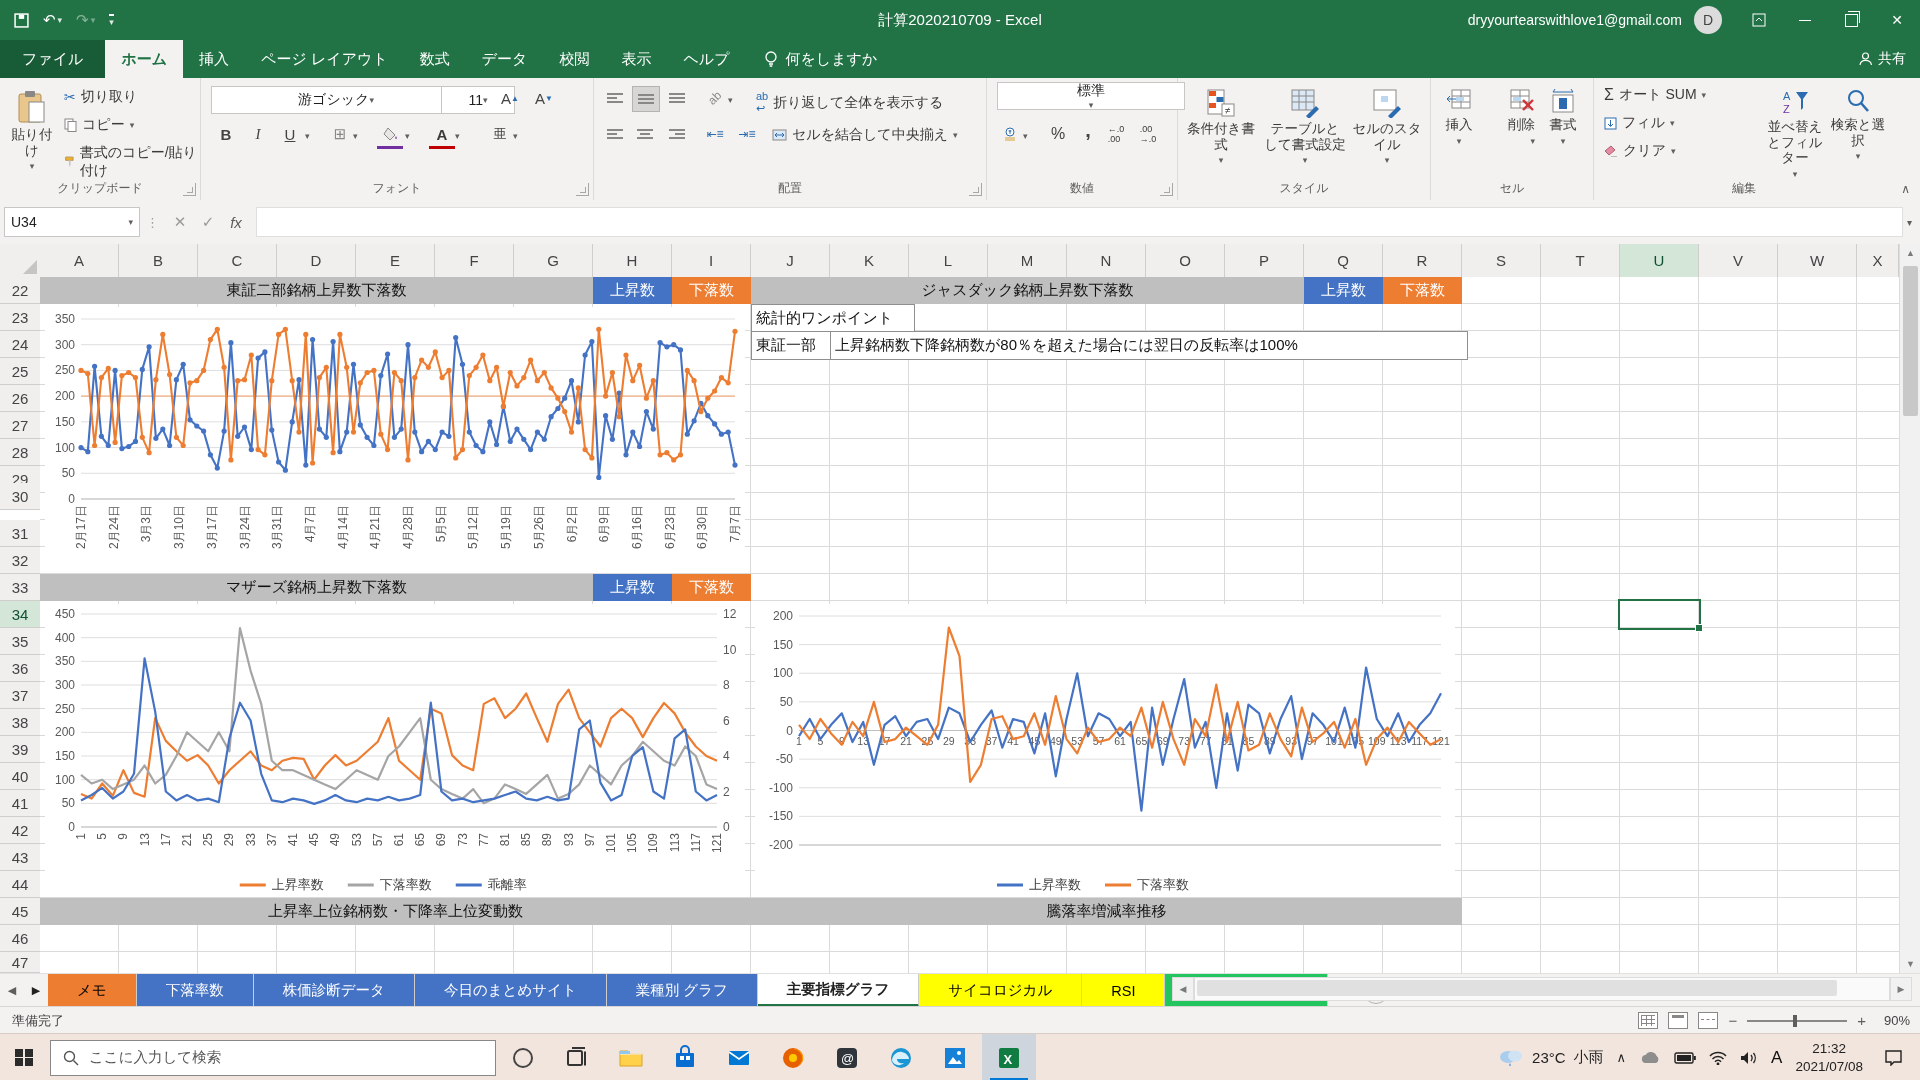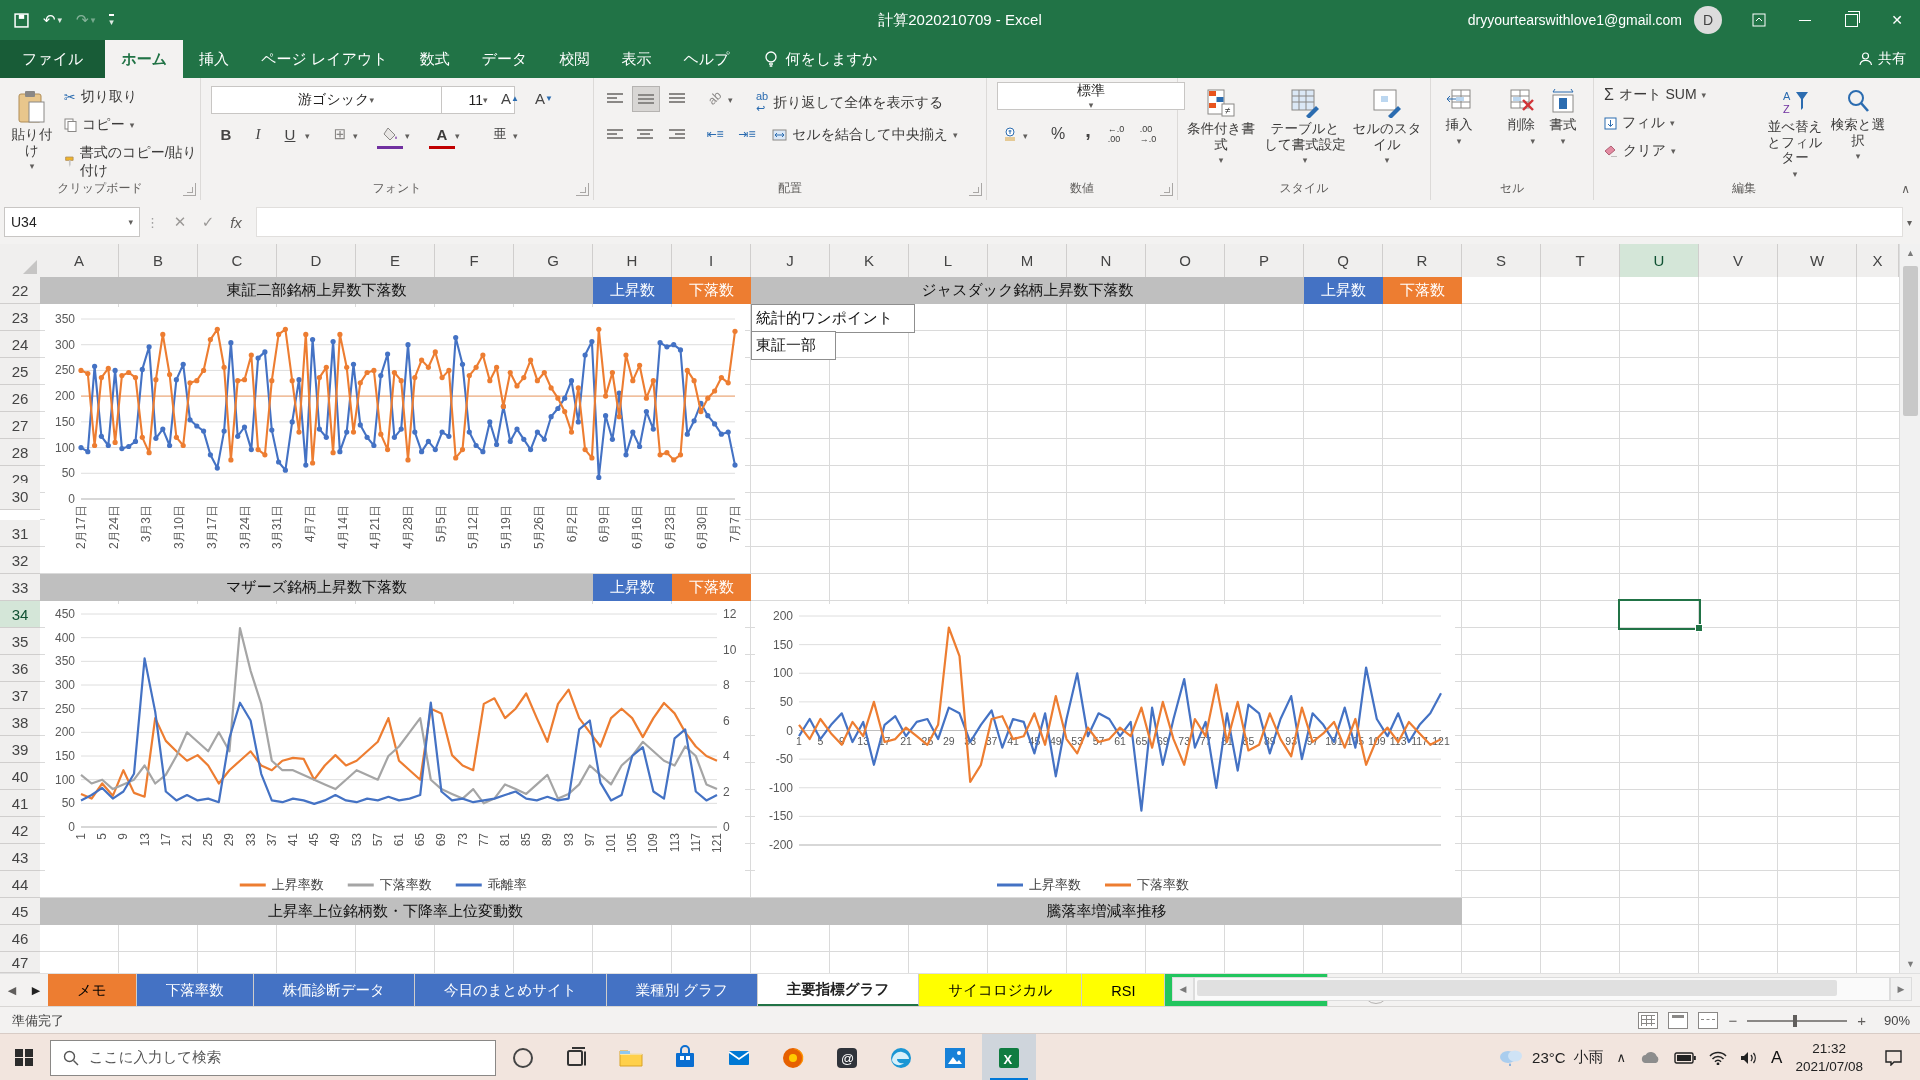--- a/index.html
+++ b/index.html
@@ -535,20 +535,21 @@
     <div id="sheet" class="abs">
       <div class="band" style="left:0;top:0;width:553px;height:27px;">東証二部銘柄上昇数下落数</div>
       <div class="badge" style="left:553px;top:0;width:79px;height:27px;background:#4472c4;">上昇数</div>
       <div class="badge" style="left:632px;top:0;width:79px;height:27px;background:#ed7d31;">下落数</div>
       <div class="band" style="left:711px;top:0;width:553px;height:27px;">ジャスダック銘柄上昇数下落数</div>
       <div class="badge" style="left:1264px;top:0;width:79px;height:27px;background:#4472c4;">上昇数</div>
       <div class="badge" style="left:1343px;top:0;width:79px;height:27px;background:#ed7d31;">下落数</div>
 
       <div class="cellbox" style="left:711px;top:27px;width:158px;height:27px;">統計的ワンポイント</div>
       <div class="cellbox" style="left:711px;top:54px;width:79px;height:27px;">東証一部</div>
+      <div class="cellbox" style="left:790px;top:54px;width:632px;height:27px;">上昇銘柄数下降銘柄数が80％を超えた場合には翌日の反転率は100%</div>
 
       <div class="chartbox" id="chart1" style="left:5px;top:30px;width:700px;height:266px;">
           <svg width="700" height="266">
             <line x1="36" x2="690" y1="192" y2="192" stroke="#dedede" stroke-width="1"></line>
             <text x="30" y="196" text-anchor="end" font-size="12" fill="#595959">0</text>
             <line x1="36" x2="690" y1="166.2857142857143" y2="166.2857142857143" stroke="#dedede" stroke-width="1"></line>
             <text x="30" y="170.2857142857143" text-anchor="end" font-size="12" fill="#595959">50</text>
             <line x1="36" x2="690" y1="140.57142857142858" y2="140.57142857142858" stroke="#dedede" stroke-width="1"></line>
             <text x="30" y="144.57142857142858" text-anchor="end" font-size="12" fill="#595959">100</text>
             <line x1="36" x2="690" y1="114.85714285714285" y2="114.85714285714285" stroke="#dedede" stroke-width="1"></line>

